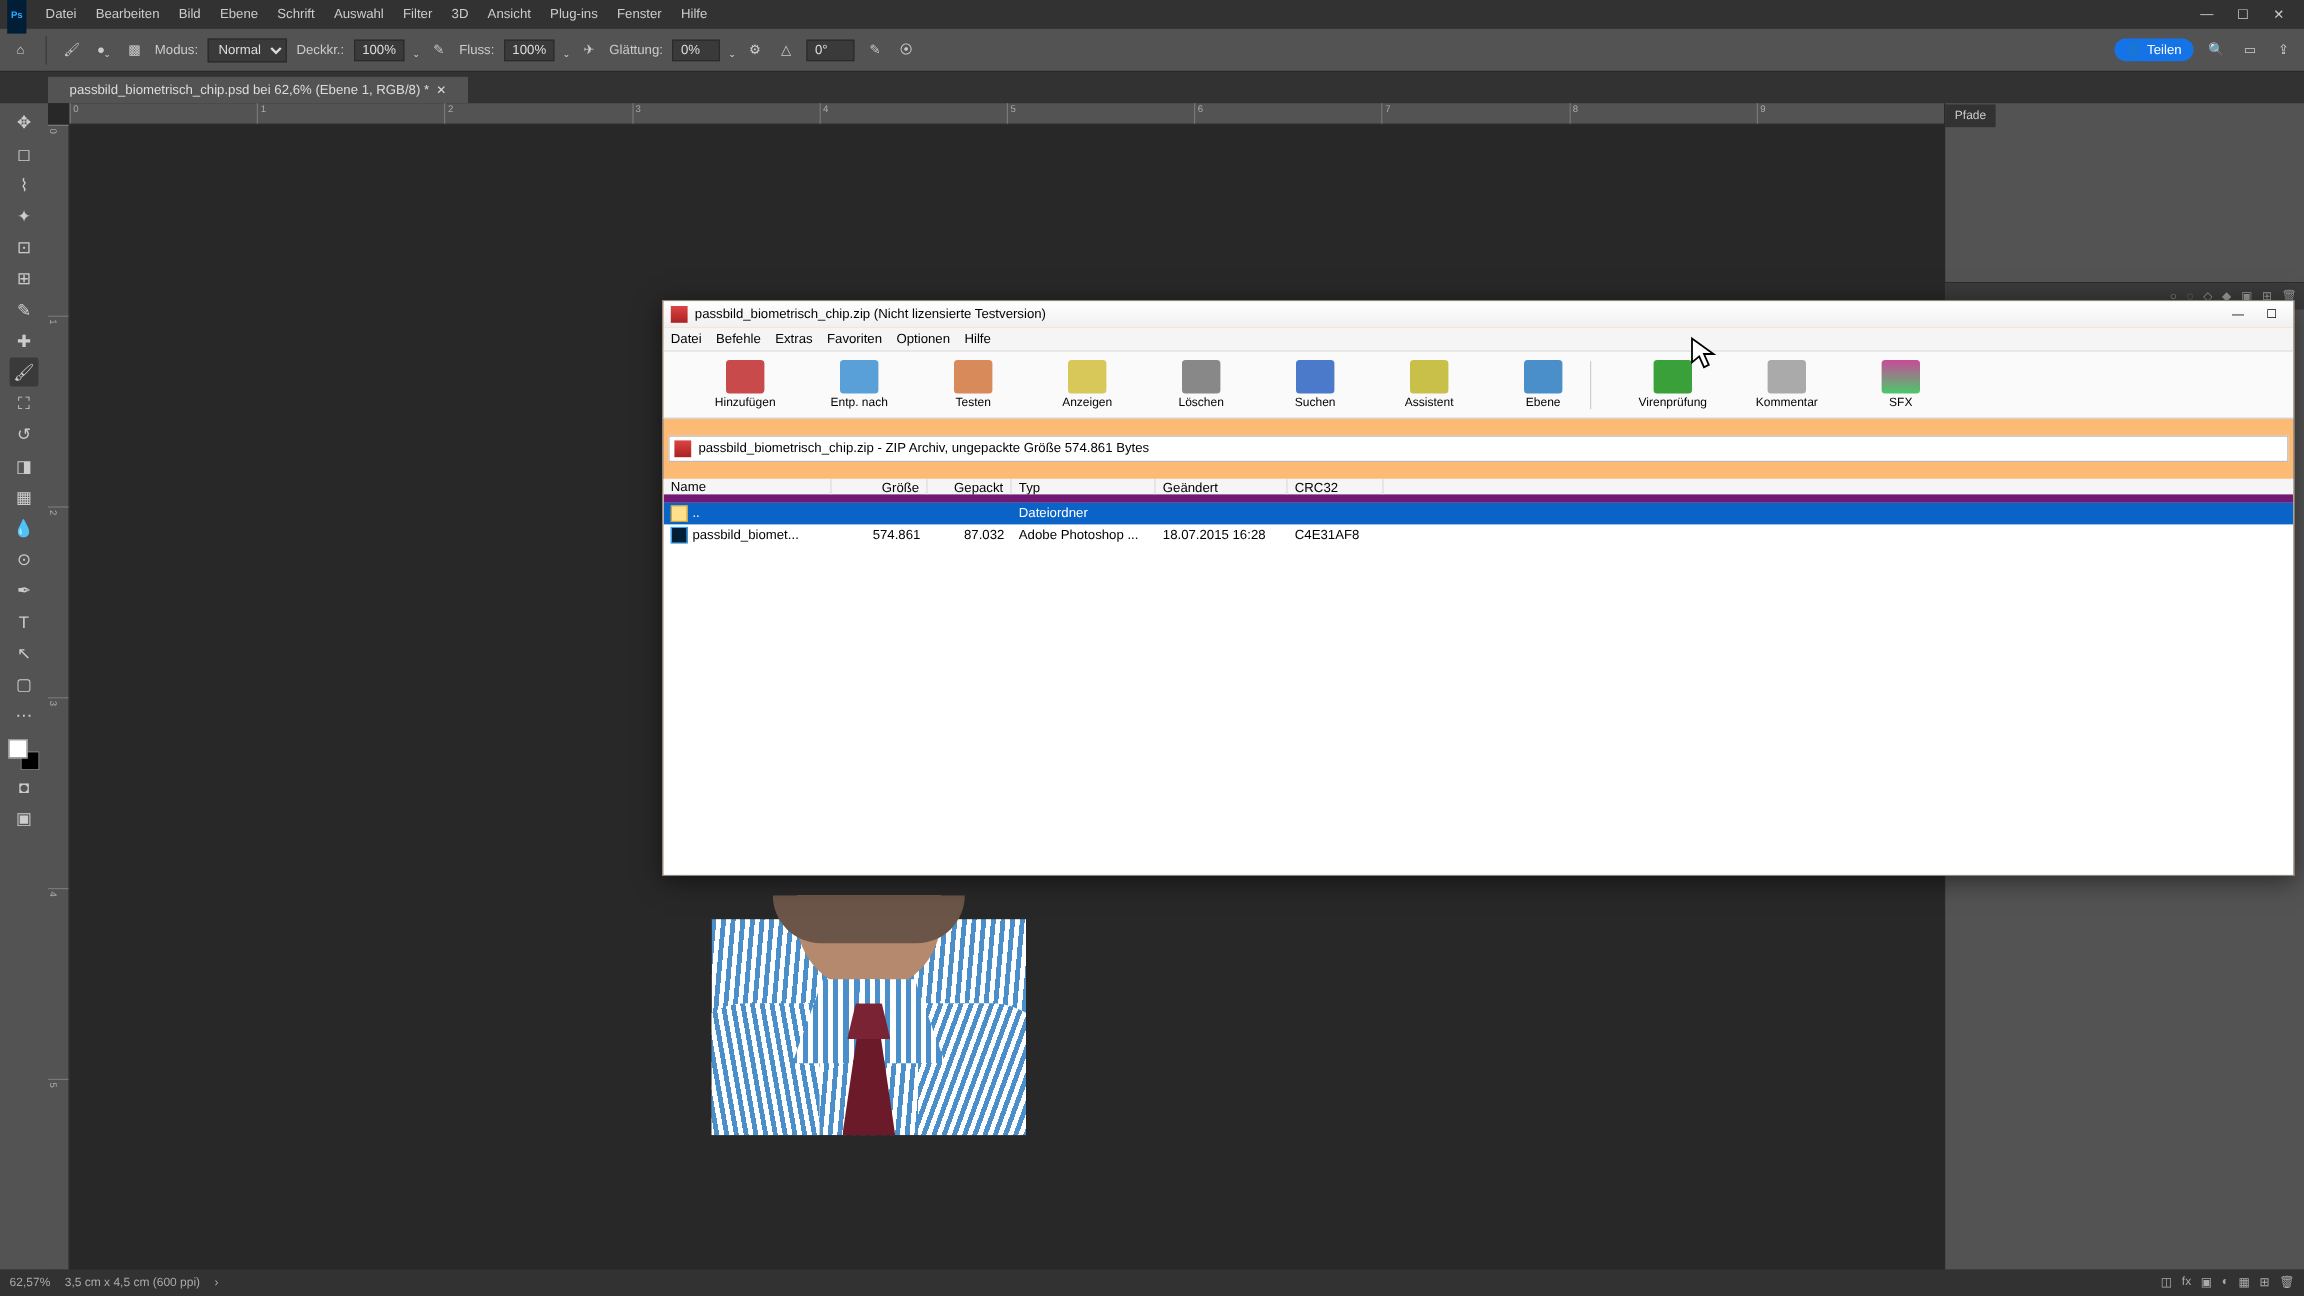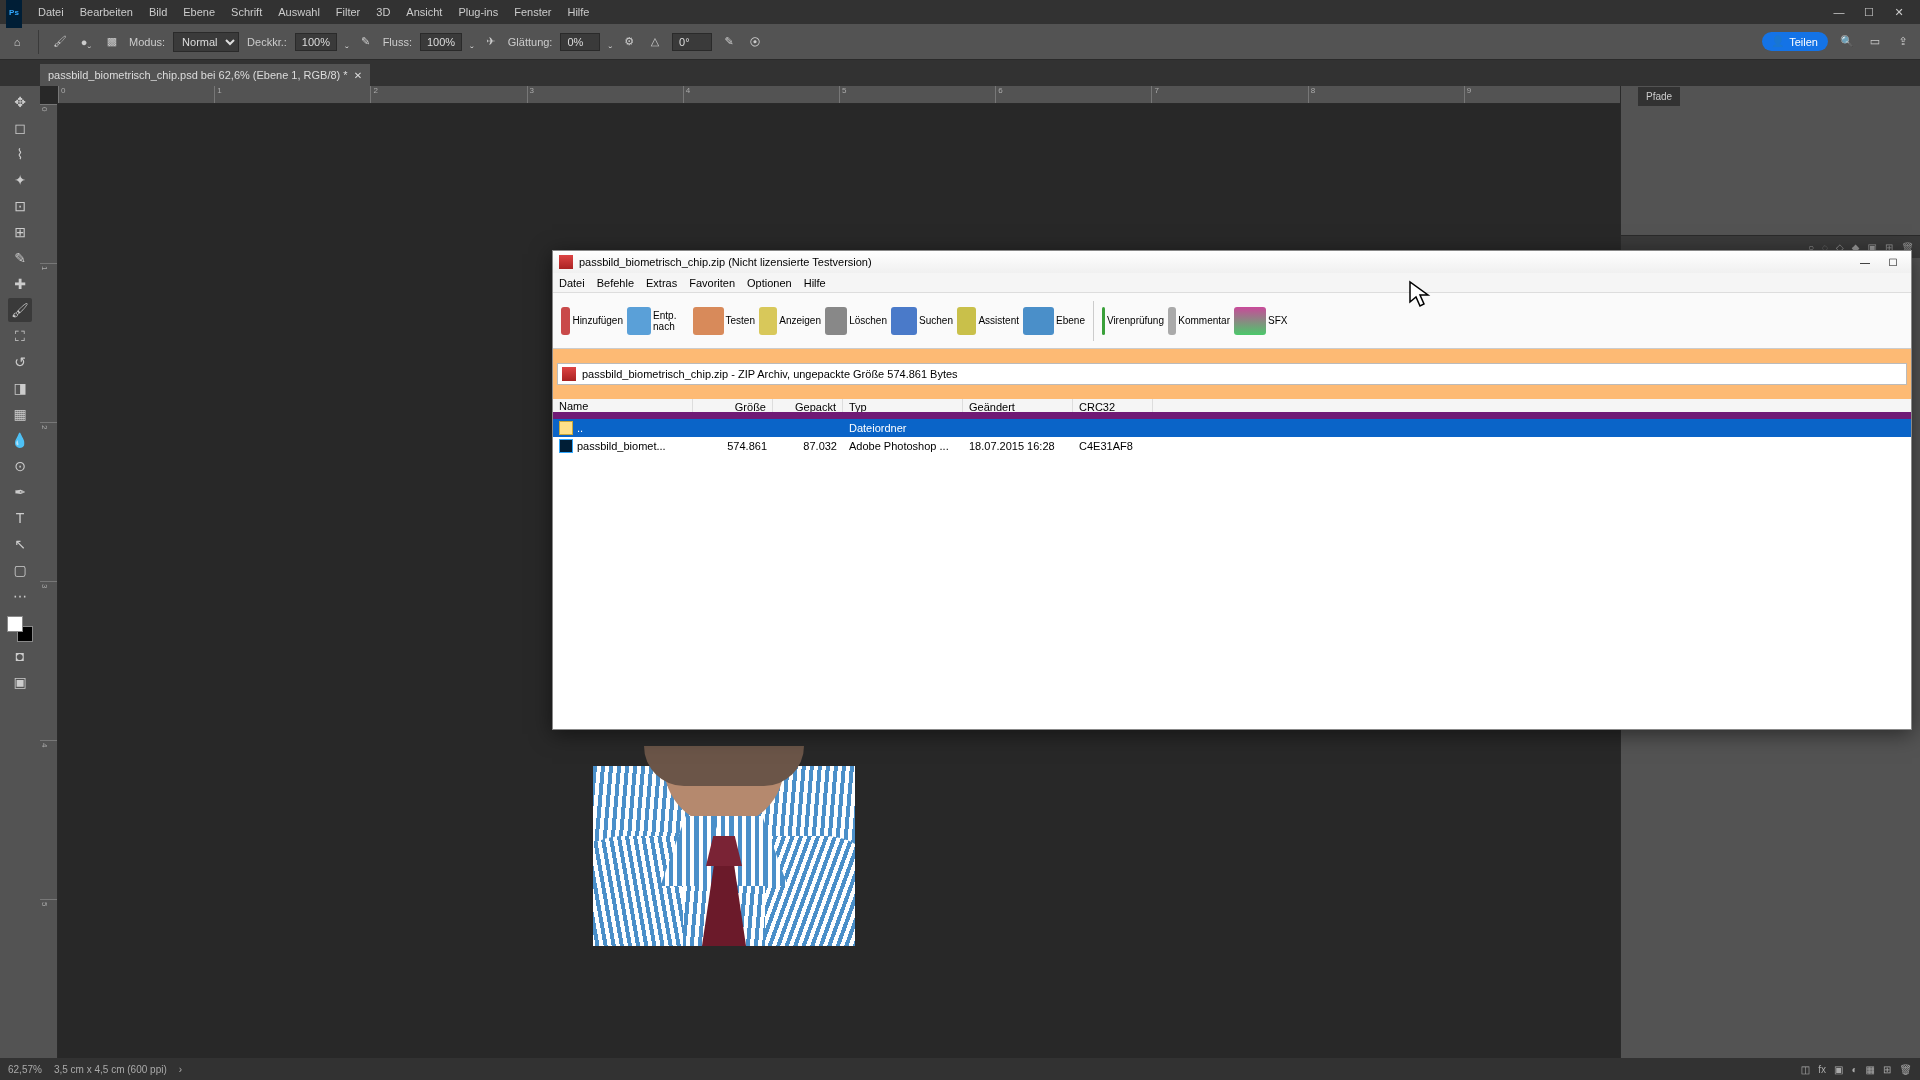--- a/index.html
+++ b/index.html
@@ -16,58 +16,58 @@
 .ps-options { height: 36px; background: #535353; display: flex; align-items: center; padding: 0 8px; font-size: 11px; color: #ddd; gap: 8px; border-bottom: 1px solid #2a2a2a; }
 .ps-options .sep { width: 1px; height: 24px; background: #3a3a3a; margin: 0 4px; }
 .ps-options .field-label { color: #ccc; }
 .ps-options .field-val { background: #3a3a3a; padding: 2px 6px; border: 1px solid #2a2a2a; min-width: 40px; display: inline-block; }
 .ps-options select { background: #3a3a3a; color: #ddd; border: 1px solid #2a2a2a; font-size: 11px; padding: 2px 4px; }
 .ps-right-icons { margin-left: auto; display: flex; align-items: center; gap: 10px; }
 .ps-share { background: #1473e6; color: #fff; padding: 3px 10px; border-radius: 12px; font-size: 11px; display: flex; align-items: center; gap: 4px; }
 
 
 .ps-tabbar { height: 26px; background: #323232; display: flex; align-items: flex-end; padding-left: 40px; }
-.ps-tab { background: #535353; color: #ddd; font-size: 11px; padding: 5px 8px; display: flex; align-items: center; gap: 6px; }
+.ps-tab { background: #535353; color: #ddd; font-size: 11px; padding: 5px 18px; display: flex; align-items: center; gap: 6px; }
 .ps-tab .close { font-size: 10px; }
 
 
 .ps-main { position: absolute; top: 86px; left: 0; right: 0; bottom: 22px; display: flex; }
 .ps-toolbox { width: 40px; background: #535353; display: flex; flex-direction: column; align-items: center; padding-top: 4px; gap: 2px; }
 .ps-tool { width: 24px; height: 24px; display: flex; align-items: center; justify-content: center; color: #ccc; font-size: 14px; border-radius: 2px; }
 .ps-tool.active { background: #3a3a3a; }
 .ps-swatch { width: 26px; height: 26px; position: relative; margin-top: 6px; }
 .ps-swatch .fg { position: absolute; width: 16px; height: 16px; background: #fff; border: 1px solid #888; top: 0; left: 0; }
 .ps-swatch .bg { position: absolute; width: 16px; height: 16px; background: #000; border: 1px solid #888; bottom: 0; right: 0; }
 
 .ps-canvas-area { flex: 1; position: relative; background: #282828; }
 .ps-ruler-h { position: absolute; top: 0; left: 18px; right: 0; height: 18px; background: #535353; border-bottom: 1px solid #2a2a2a; display: flex; color: #aaa; font-size: 8px; }
 .ps-ruler-h .tick { flex: 1; border-left: 1px solid #777; padding-left: 2px; }
 .ps-ruler-v { position: absolute; top: 18px; left: 0; width: 18px; bottom: 0; background: #535353; border-right: 1px solid #2a2a2a; display: flex; flex-direction: column; color: #aaa; font-size: 8px; }
 .ps-ruler-v .tick { flex: 1; border-top: 1px solid #777; padding-top: 2px; writing-mode: vertical-lr; }
 .ps-canvas { position: absolute; top: 18px; left: 18px; right: 0; bottom: 0; background: #282828; }
 
 
 .ps-rightpanels { width: 300px; background: #535353; border-left: 1px solid #2a2a2a; }
-.ps-panel-tab { background: #323232; color: #ccc; font-size: 10px; padding: 4px 8px; display: inline-block; margin-left: 17px; }
+.ps-panel-tab { background: #323232; color: #ccc; font-size: 10px; padding: 4px 8px; display: inline-block; }
 .ps-panel-body { height: 130px; border-bottom: 1px solid #2a2a2a; }
 .ps-panel-footer { height: 22px; background: #3a3a3a; display: flex; justify-content: flex-end; align-items: center; gap: 8px; padding: 0 6px; color: #999; font-size: 10px; }
 
 
 .ps-status { position: absolute; bottom: 0; left: 0; right: 0; height: 22px; background: #323232; color: #aaa; font-size: 10px; display: flex; align-items: center; padding: 0 8px; gap: 12px; }
 .ps-status .right { margin-left: auto; display: flex; gap: 8px; }
 
 
 .winrar { position: absolute; left: 552px; top: 250px; width: 1360px; height: 480px; background: #fdba74; border: 1px solid #888; box-shadow: 0 4px 20px rgba(0,0,0,.5); display: flex; flex-direction: column; }
 .wr-title { height: 22px; background: linear-gradient(#fff,#f0f0f0); display: flex; align-items: center; padding: 0 6px; font-size: 11px; gap: 6px; }
 .wr-title-icon { width: 14px; height: 14px; background: linear-gradient(#d44,#a22); }
 .wr-title-btns { margin-left: auto; display: flex; gap: 4px; }
 .wr-title-btns div { width: 24px; height: 16px; display: flex; align-items: center; justify-content: center; font-size: 10px; }
 .wr-menu { height: 20px; background: #f5f5f5; display: flex; align-items: center; padding: 0 6px; font-size: 11px; gap: 12px; border-bottom: 1px solid #ddd; }
 .wr-toolbar { height: 56px; background: #fafafa; display: flex; align-items: center; padding: 0 8px; gap: 4px; border-bottom: 1px solid #ccc; }
-.wr-tbtn { width: 62px; display: flex; flex-direction: row; align-items: center; font-size: 10px; gap: 2px; }
+.wr-tbtn { width: 62px; display: flex; flex-direction: column; align-items: center; font-size: 10px; gap: 2px; margin-left: 29px; }
 .wr-tbtn .ico { width: 32px; height: 28px; border-radius: 3px; }
 .wr-tsep { width: 1px; height: 40px; background: #ccc; margin: 0 4px; }
 .wr-path { height: 22px; background: #fff; border: 1px solid #bbb; margin: 14px 4px; display: flex; align-items: center; font-size: 11px; padding: 0 4px; gap: 6px; text-align: right; }
 .wr-path-icon { width: 14px; height: 14px; background: linear-gradient(#d44,#a22); }
 .wr-list { flex: 1; background: #fff; overflow: hidden; }
 .wr-list-head { height: 20px; background: #f5f5f5; display: flex; font-size: 11px; border-bottom: 7px solid #701a75; }
 .wr-list-head .col { padding: 2px 6px; border-right: 1px solid #ddd; overflow: hidden; }
 .wr-row { height: 18px; display: flex; font-size: 11px; align-items: center; }
 .wr-row.selected { background: #0a64c8; color: #fff; }
 .wr-row .col { padding: 0 6px; overflow: hidden; white-space: nowrap; }

